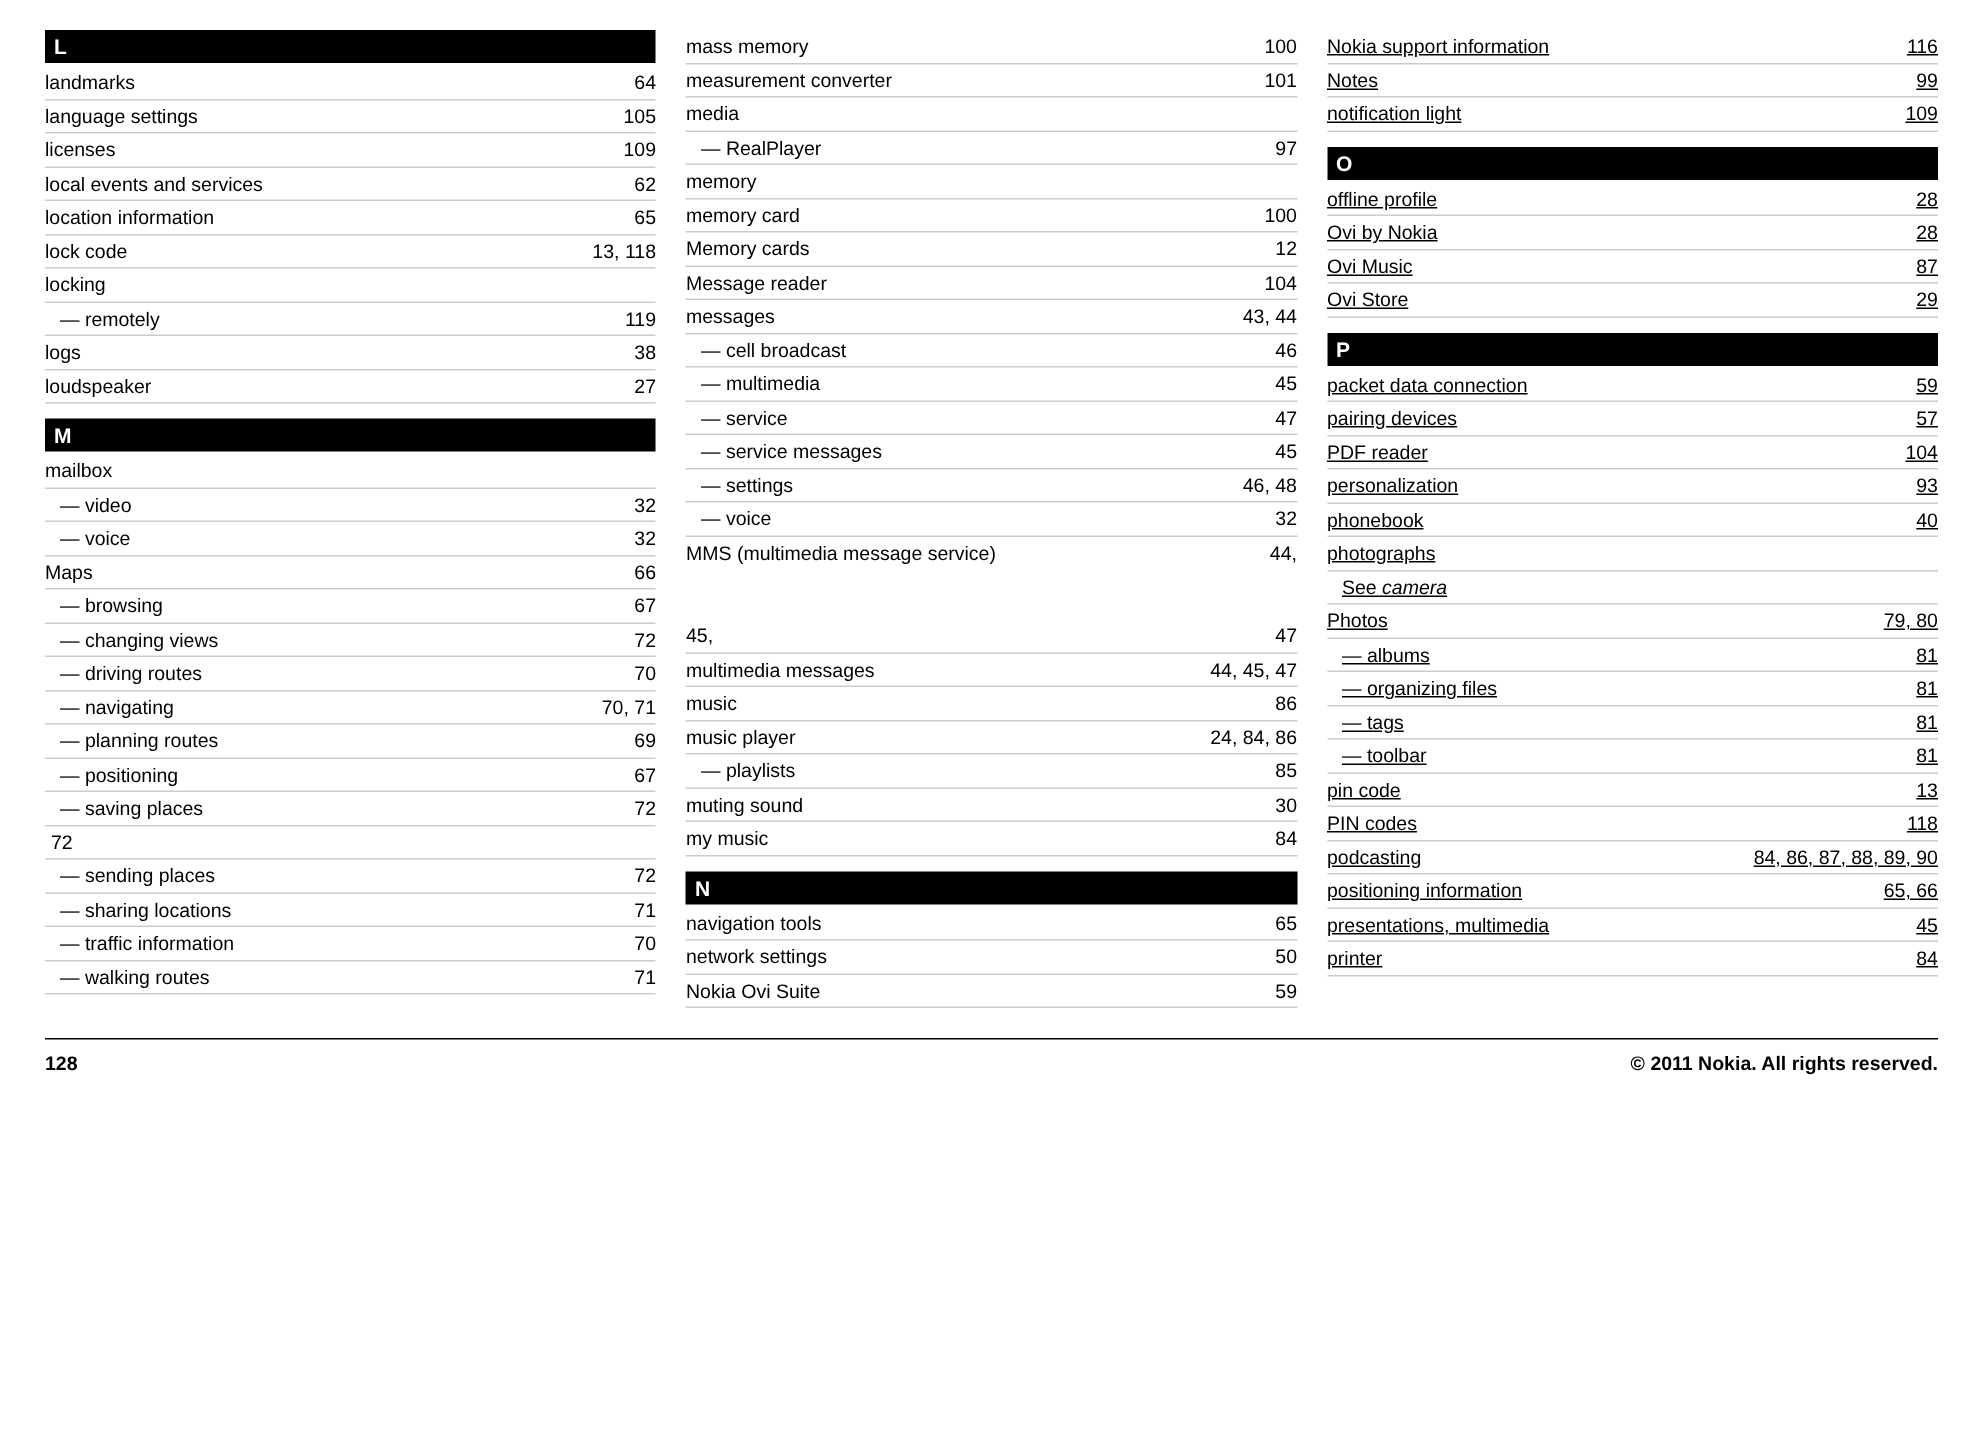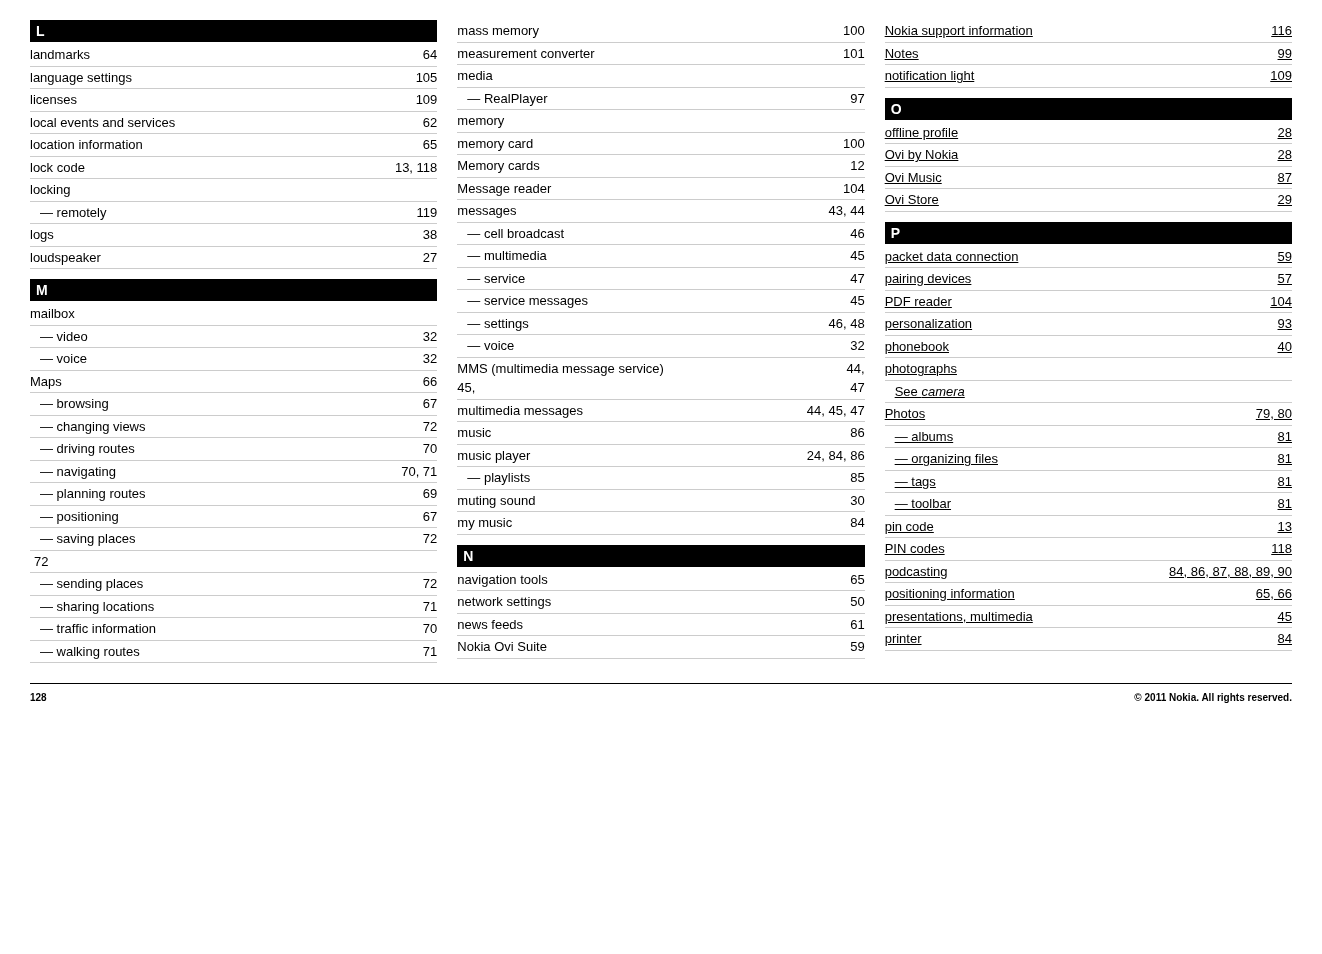--- a/index.html
+++ b/index.html
@@ -65,21 +65,21 @@
     .sub-entry .entry-label {
       padding-left: 10px;
     }
     .page-footer {
       display: flex;
       justify-content: space-between;
       align-items: center;
       margin-top: 20px;
       padding-top: 8px;
       border-top: 1px solid #000;
-      font-size: 10px;
+      font-size: 13px;
       font-weight: bold;
     }
   </style>
 </head>
 <body>
 
 <div class="page-container">
   <div class="columns">
   <div class="column">
         <div class="section-header">L</div>
@@ -238,21 +238,21 @@
           <span class="entry-page">45</span>
         </div>
         <div class="index-entry sub-entry">
           <span class="entry-label">—  settings</span>
           <span class="entry-page">46, 48</span>
         </div>
         <div class="index-entry sub-entry">
           <span class="entry-label">—  voice</span>
           <span class="entry-page">32</span>
         </div>
-        <div class="index-entry" style="flex-wrap: wrap;">
+        <div class="index-entry" style="flex-wrap: wrap; gap: 36px;">
           <div style="display: flex; justify-content: space-between; width: 100%;">
             <span class="entry-label">MMS (multimedia message service)</span>
             <span class="entry-page">44,</span>
           </div>
           <div style="display: flex; justify-content: flex-end; width: 100%;">
             <span class="entry-label">45,</span>
             <span class="entry-page">47</span>
           </div>
         </div>
         <div class="index-entry">
@@ -280,24 +280,20 @@
           <span class="entry-page">84</span>
         </div>
         <div class="section-header">N</div>
         <div class="index-entry">
           <span class="entry-label">navigation tools</span>
           <span class="entry-page">65</span>
         </div>
         <div class="index-entry">
           <span class="entry-label">network settings</span>
           <span class="entry-page">50</span>
-        </div>
-        <div class="index-entry">
-          <span class="entry-label">news feeds</span>
-          <span class="entry-page">61</span>
         </div>
         <div class="index-entry">
           <span class="entry-label">Nokia Ovi Suite</span>
           <span class="entry-page">59</span>
         </div>
       </div>
       <div class="column">
         <div class="index-entry">
           <span class="entry-label">Nokia support information</span>
           <span class="entry-page">116</span>

